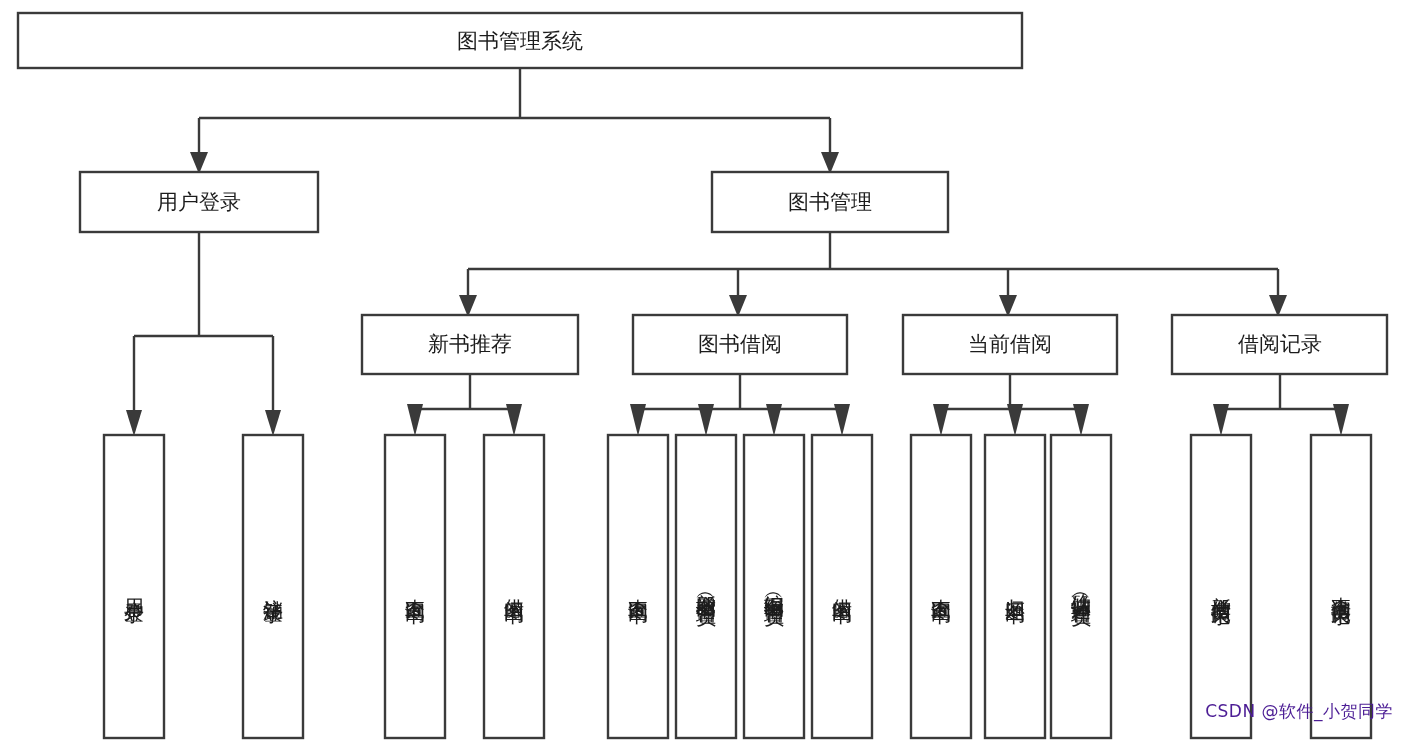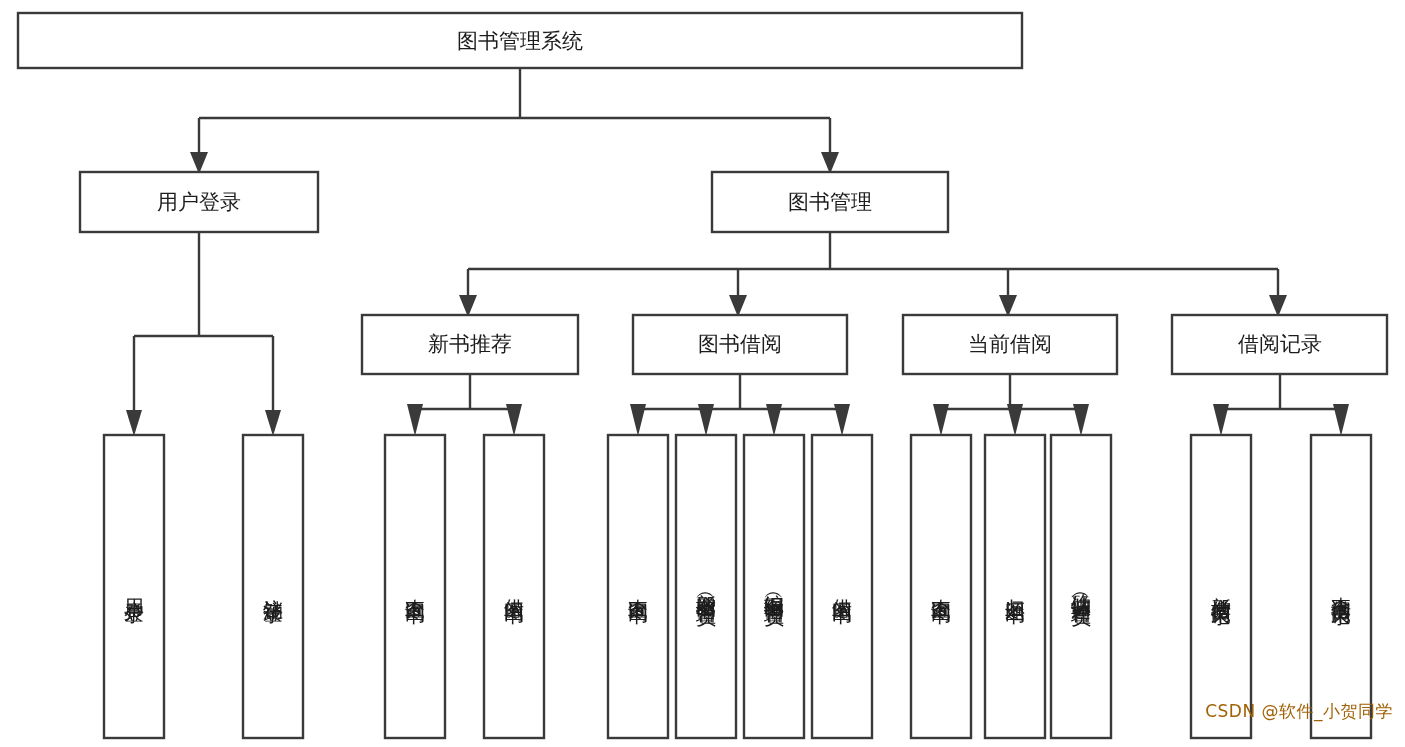--- a/index.html
+++ b/index.html
@@ -72,21 +72,21 @@
     color: #1c1c1c;
     white-space: nowrap;
     text-align: center;
   }
   .watermark {
     position: absolute;
     right: 12px;
     bottom: 6px;
     font-family: "DejaVu Sans", "Liberation Sans", sans-serif;
     font-size: 17px;
-    color: #a16207;
+    color: #4c1d95;
     letter-spacing: 0.5px;
     white-space: nowrap;
   }
 </style>
 </head>
 <body>
 
 <div id="diagram-root">
 
   <svg class="diagram-canvas" viewBox="0 0 1405 747">

